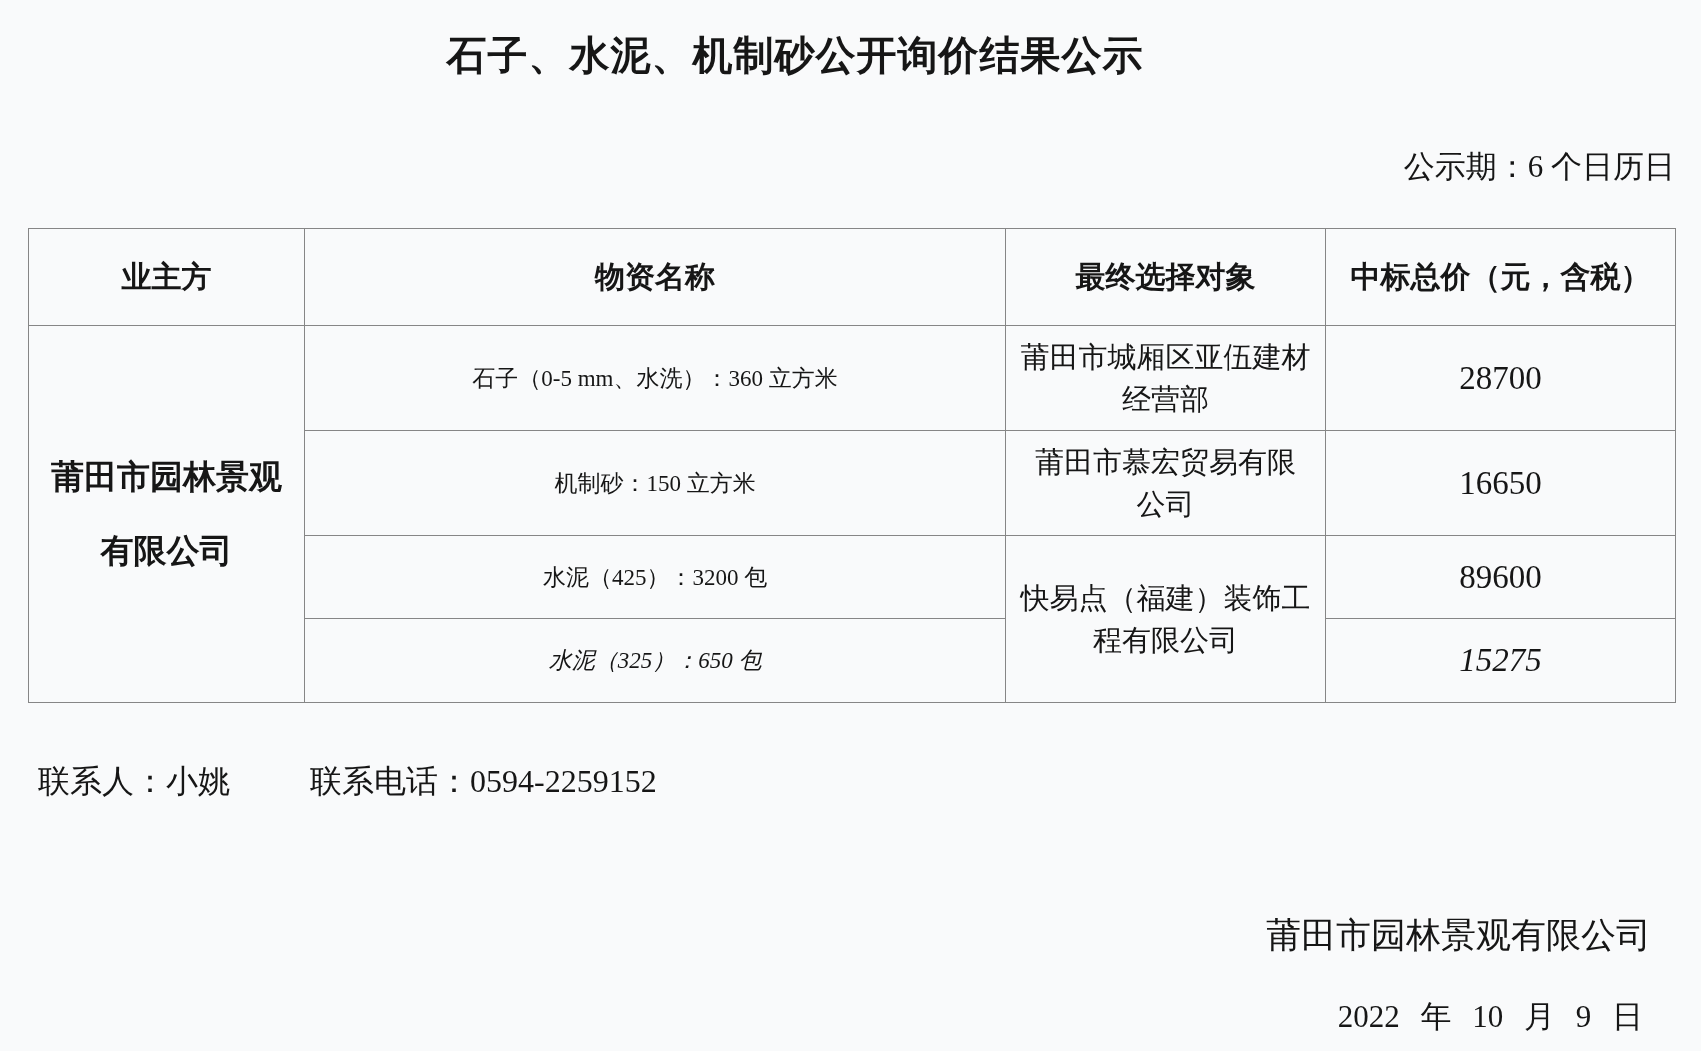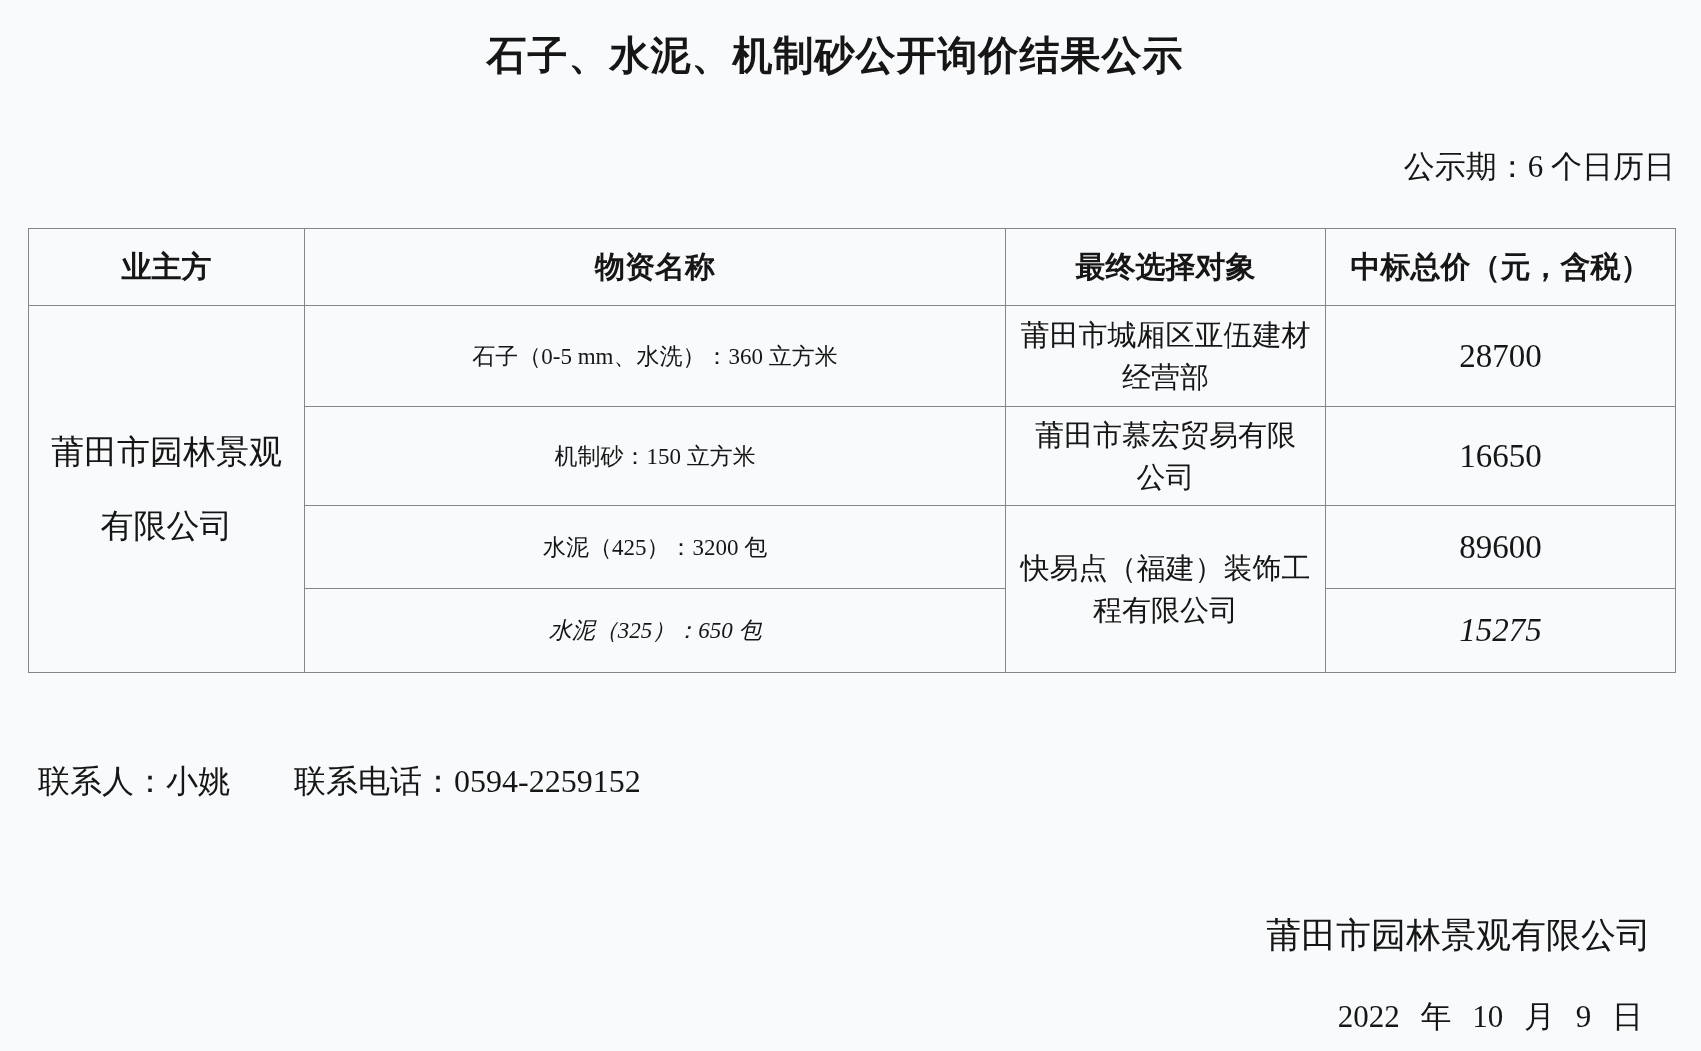--- a/index.html
+++ b/index.html
@@ -15,41 +15,40 @@
   .doc-title {
     position: absolute;
     top: 28px;
     left: 0;
     width: 1590px;
     text-align: center;
     font-family: "Liberation Sans", "DejaVu Sans", sans-serif;
     font-size: 40px;
     font-weight: bold;
     letter-spacing: 1px;
-    margin-left: 40px;
   }
   .period-line {
     position: absolute;
     top: 146px;
     right: 26px;
     font-size: 31px;
   }
   table.results {
     position: absolute;
     top: 228px;
     left: 28px;
     width: 1647px;
     border-collapse: collapse;
     table-layout: fixed;
   }
   table.results th, table.results td {
     border: 1px solid #868686;
     text-align: center;
     vertical-align: middle;
-    padding: 0 8px;
+    padding: 10px 8px;
     overflow: hidden;
   }
   table.results th {
     font-family: "Liberation Sans", "DejaVu Sans", sans-serif;
     font-size: 30px;
     font-weight: bold;
     height: 76px;
   }
   col.c-owner    { width: 276px; }
   col.c-material { width: 701px; }
@@ -57,39 +56,40 @@
   col.c-price    { width: 350px; }
   tr.r1 { height: 101px; }
   tr.r2 { height: 99px; }
   tr.r3 { height: 83px; }
   tr.r4 { height: 84px; font-style: italic; }
   td.owner {
     font-size: 33px;
     line-height: 2.25;
     white-space: pre-line;
     padding: 0 6px;
+    font-weight: bold;
   }
   td.material { font-size: 23px; }
   td.supplier {
     font-size: 29px;
     line-height: 1.45;
     white-space: pre-line;
     padding: 0 4px;
   }
   td.price {
     font-size: 33px;
     font-family: "Liberation Serif", "DejaVu Serif", serif;
   }
   .contact-line {
     position: absolute;
     top: 760px;
     left: 38px;
     font-size: 32px;
   }
-  .contact-phone-group { margin-left: 64px; }
+  .contact-phone-group { margin-left: 80px; }
   .sig-company {
     position: absolute;
     top: 912px;
     right: 50px;
     font-size: 35px;
   }
   .sig-date {
     position: absolute;
     top: 996px;
     right: 58px;

